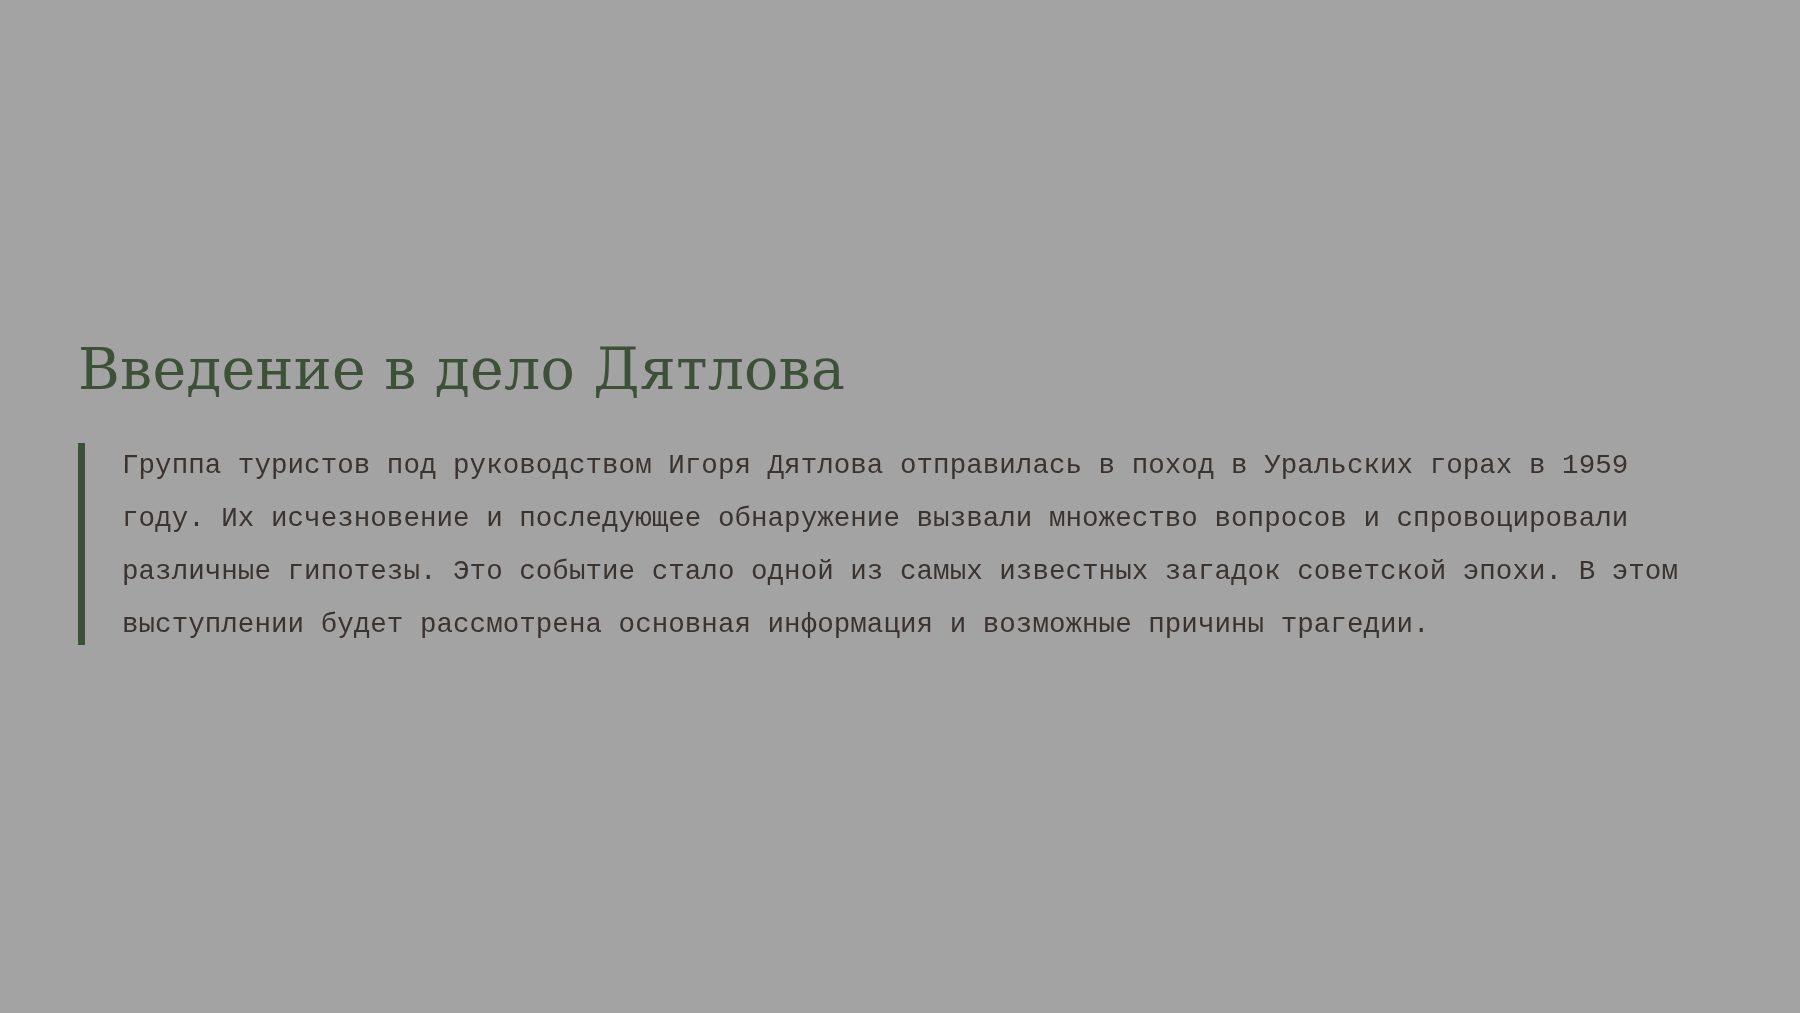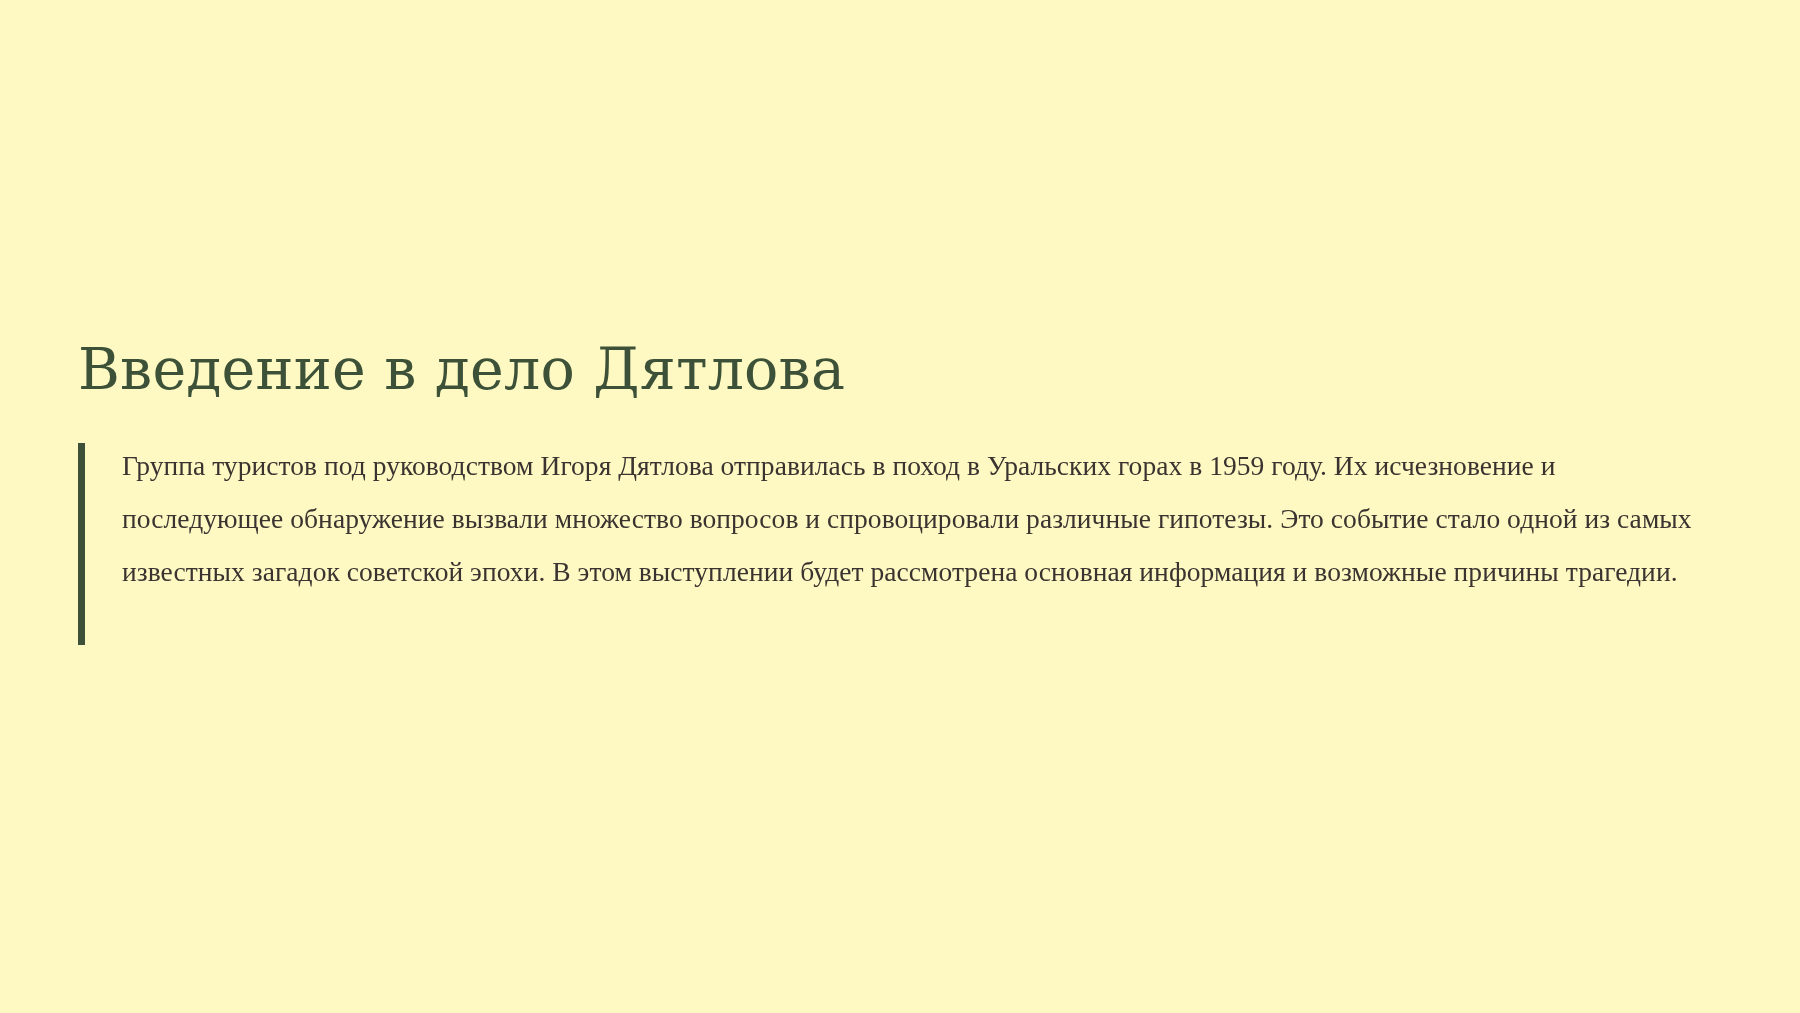--- a/index.html
+++ b/index.html
@@ -10,21 +10,21 @@
   body {
     width: 1800px;
     height: 1013px;
     overflow: hidden;
     font-family: "Liberation Sans", sans-serif;
   }
   .slide {
     position: relative;
     width: 1800px;
     height: 1013px;
-    background: #fef9c3;
+    background: #a3a3a3;
     box-sizing: border-box;
   }
   .slide-content {
     position: absolute;
     left: 78px;
     top: 336px;
     width: 1620px;
   }
   .slide-title {
     font-family: "DejaVu Serif", "Liberation Serif", serif;
@@ -45,21 +45,21 @@
     position: absolute;
     left: 0;
     top: 4px;
     width: 7px;
     height: 202px;
     background: #3C5137;
     border-radius: 0;
   }
   .body-text {
     margin: 0;
-    font-family: Liberation Serif, serif;
+    font-family: Liberation Mono, monospace;
     font-size: 27.5px;
     line-height: 1.93;
     color: #3A3330;
     font-weight: 400;
     letter-spacing: 0.05px;
     max-width: 1575px;
     text-align: left;
   }
 </style>
 </head>

